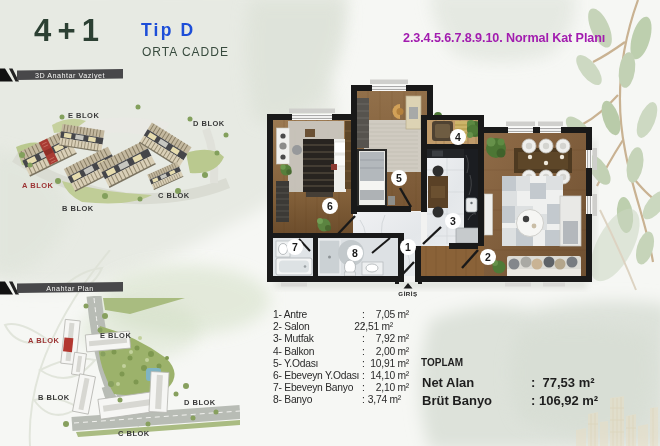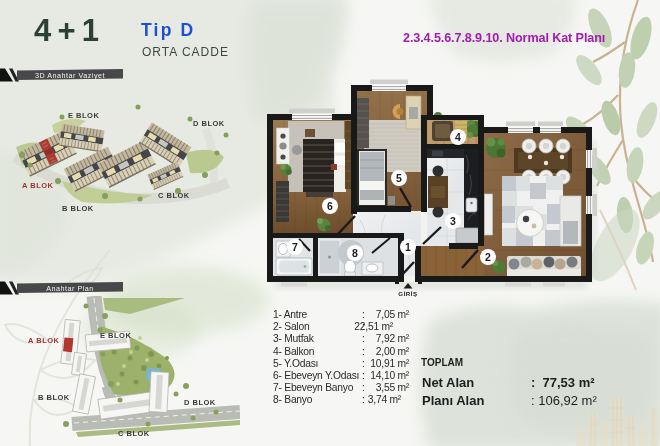--- a/index.html
+++ b/index.html
@@ -145,34 +145,34 @@
 <div class="abs" style="left:0;top:12.2px;width:136px;white-space:nowrap">2- Salon<span class="abs" style="left:89px">:</span><span class="abs" style="right:16px;text-align:center">22,51 m²</span></div>
 
 <div class="abs" style="left:0;top:24.4px;width:136px;white-space:nowrap">3- Mutfak<span class="abs" style="left:89px">:</span><span class="abs" style="right:0;text-align:right">7,92 m²</span></div>
 
 <div class="abs" style="left:0;top:36.6px;width:136px;white-space:nowrap">4- Balkon<span class="abs" style="left:89px">:</span><span class="abs" style="right:0;text-align:right">2,00 m²</span></div>
 
 <div class="abs" style="left:0;top:48.8px;width:136px;white-space:nowrap">5- Y.Odası<span class="abs" style="left:89px">:</span><span class="abs" style="right:0;text-align:right">10,91 m²</span></div>
 
 <div class="abs" style="left:0;top:61.0px;width:136px;white-space:nowrap">6- Ebeveyn Y.Odası<span class="abs" style="left:89px">:</span><span class="abs" style="right:0;text-align:right">14,10 m²</span></div>
 
-<div class="abs" style="left:0;top:73.2px;width:136px;white-space:nowrap">7- Ebeveyn Banyo<span class="abs" style="left:89px">:</span><span class="abs" style="right:0;text-align:right">3,55 m²</span></div>
+<div class="abs" style="left:0;top:73.2px;width:136px;white-space:nowrap">7- Ebeveyn Banyo<span class="abs" style="left:89px">:</span><span class="abs" style="right:0;text-align:right">2,10 m²</span></div>
 
 <div class="abs" style="left:0;top:85.4px;width:136px;white-space:nowrap">8- Banyo<span class="abs" style="left:89px">:</span><span class="abs" style="right:8px;text-align:center">3,74 m²</span></div>
 </div>
 
 <div class="abs" style="left:421px;top:357px;font-size:10px;font-weight:bold;color:#1e1e1e">TOPLAM</div>
 
 <div class="abs" style="left:422px;top:375px;font-size:13px;font-weight:bold;color:#1e1e1e">Net Alan</div>
 
-<div class="abs" style="left:422px;top:393px;font-size:13px;font-weight:bold;color:#1e1e1e">Planı Alan</div>
+<div class="abs" style="left:422px;top:393px;font-size:13px;font-weight:bold;color:#1e1e1e">Brüt Banyo</div>
 
 <div class="abs" style="left:531px;top:375px;font-size:13px;font-weight:bold;color:#1e1e1e">:&nbsp;&nbsp;77,53 m²</div>
 
-<div class="abs" style="left:531px;top:393px;font-size:13px;font-weight:normal;color:#1e1e1e">: 106,92 m²</div>
+<div class="abs" style="left:531px;top:393px;font-size:13px;font-weight:bold;color:#1e1e1e">: 106,92 m²</div>
 
 <svg class="abs" style="left:10px;top:95px" width="225" height="125" viewBox="0 0 225 125">
 <defs>
 <g id="slab">
 <rect x="-26" y="-12" width="52" height="9" fill="#c3b89f"></rect>
 <path d="M-23,-12 v9 M-19,-12 v9 M-15,-12 v9 M-11,-12 v9 M-7,-12 v9 M-3,-12 v9 M1,-12 v9 M5,-12 v9 M9,-12 v9 M13,-12 v9 M17,-12 v9 M21,-12 v9" stroke="#867b62" stroke-width="1" fill="none"></path>
 <rect x="-26" y="-3" width="52" height="8" fill="#45464a"></rect>
 <rect x="-22" y="-1.8" width="9" height="5.6" fill="#e6dcae"></rect>
 <rect x="-8" y="-1.8" width="10" height="5.6" fill="#c6c6c0"></rect>
 <rect x="8" y="-1.8" width="9" height="5.6" fill="#e6dcae"></rect>

